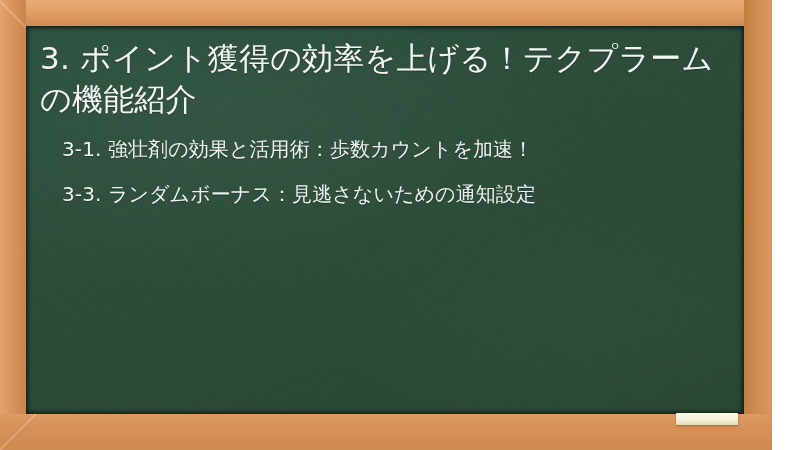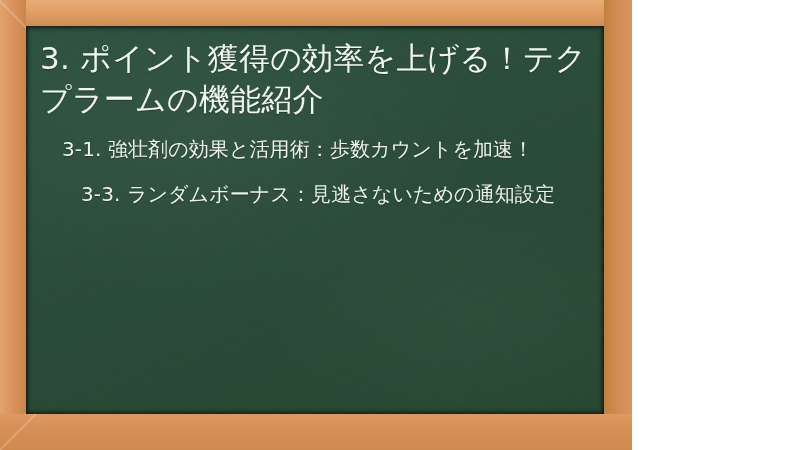--- a/index.html
+++ b/index.html
@@ -4,21 +4,21 @@
 <title>Chalkboard Heading Graphic</title>
 <style>
   html, body {
     margin: 0;
     padding: 0;
     background: #ffffff;
   }
 
   #stage {
     position: relative;
-    width: 632px;
+    width: 772px;
     height: 450px;
     overflow: hidden;
     font-family: "DejaVu Sans", "Liberation Sans", sans-serif;
     background: #4c1d95;
   }
 
   
   .frame {
     position: absolute;
     inset: 0;
@@ -127,21 +127,21 @@
 
   .item {
     color: #eef3ee;
     font-size: 20px;
     line-height: 1.35;
     font-weight: 400;
     letter-spacing: 0.1px;
     margin: 0 0 18px 0;
     text-shadow: 0 1px 1px rgba(0,0,0,0.28);
   }
-  .item:last-child { margin-bottom: 0; margin-left: 19px; }
+  .item:last-child { margin-bottom: 0; }
 
   
   .chalk {
     position: absolute;
     left: 676px;
     top: 413px;
     width: 62px;
     height: 12px;
     background: linear-gradient(180deg, #fdfbe8 0%, #f6f0d6 55%, #e6ddbe 100%);
     border-radius: 1px;

